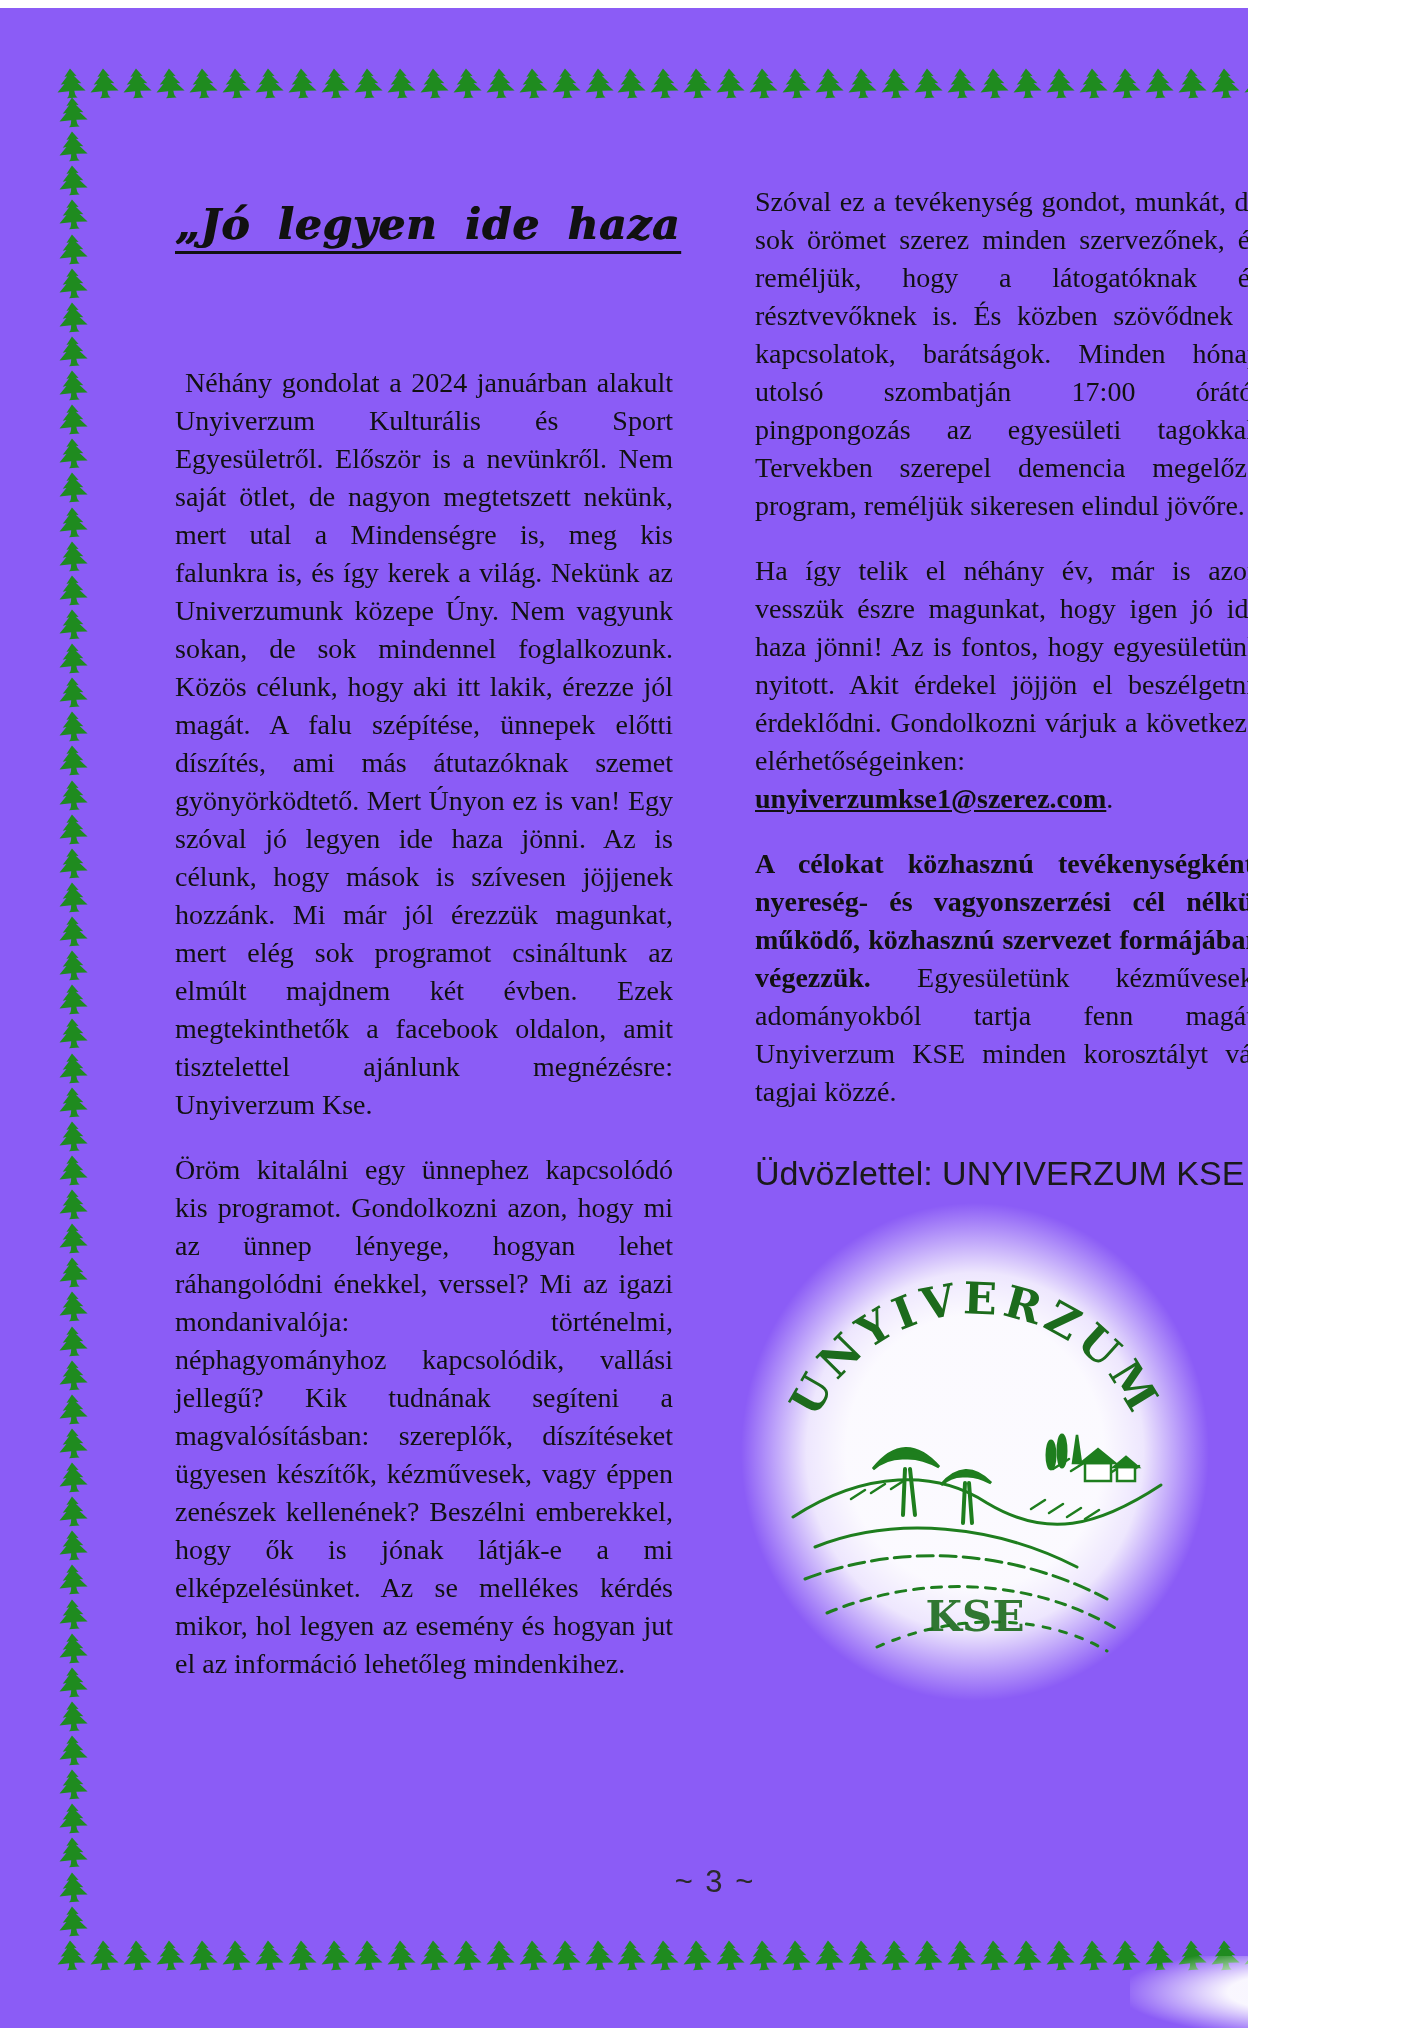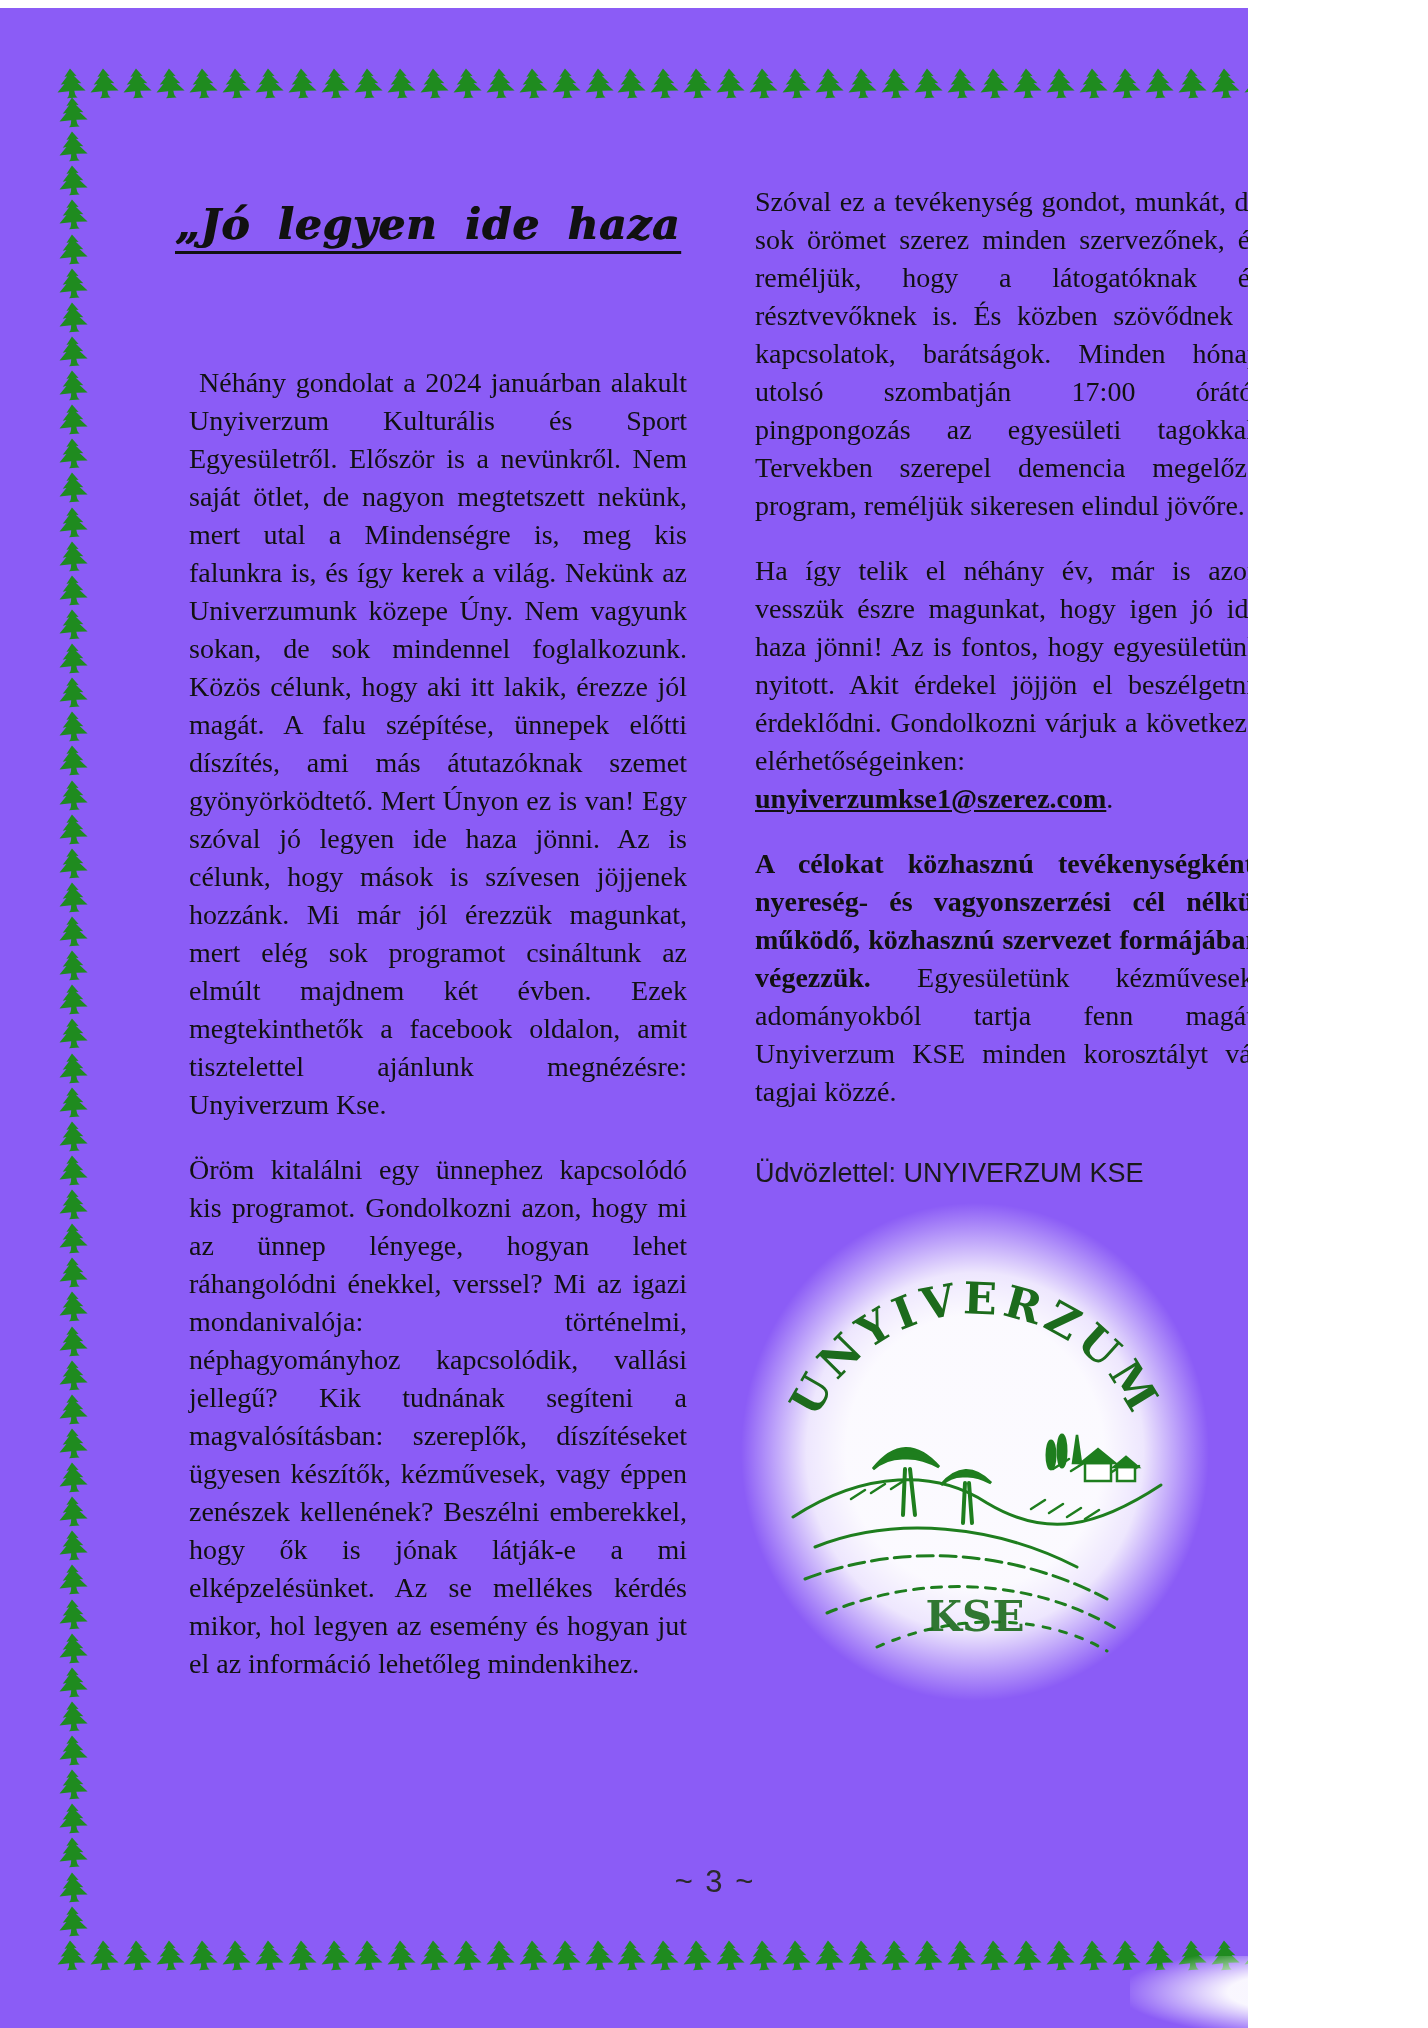--- a/index.html
+++ b/index.html
@@ -33,28 +33,28 @@
     text-decoration:underline;
     text-decoration-thickness:3px;
     text-underline-offset:12px;
     white-space:nowrap;
   }
   .title .t1{display:block;text-align:justify;text-align-last:justify;}
   .title .t2{display:inline-block;}
   
   .col{position:absolute;font-size:28px;line-height:38px;text-align:justify;}
   .col p{margin:0 0 27px 0;}
-  .col-left{left:189px;top:356px;width:498px;}
+  .col-left{left:175px;top:356px;width:498px;}
   .col-right{left:755px;top:175px;width:506px;}
   .indent-first{text-indent:10px;}
   .email{font-weight:bold;text-decoration:underline;color:inherit;}
   .bold-run{font-weight:bold;}
   .closing{
     font-family:"Liberation Sans", sans-serif;
-    font-size:27px;line-height:36px;
+    font-size:34px;line-height:36px;
     margin-top:44px;text-align:left;
     color:#1a1a1a;
   }
   
   .logo{
     position:relative;width:440px;height:470px;margin-top:26px;
   }
   .logo::before{
     content:"";position:absolute;inset:-14px;
     background:radial-gradient(closest-side, rgba(255,255,255,.97) 55%, rgba(255,255,255,.85) 72%, rgba(255,255,255,0) 100%);

